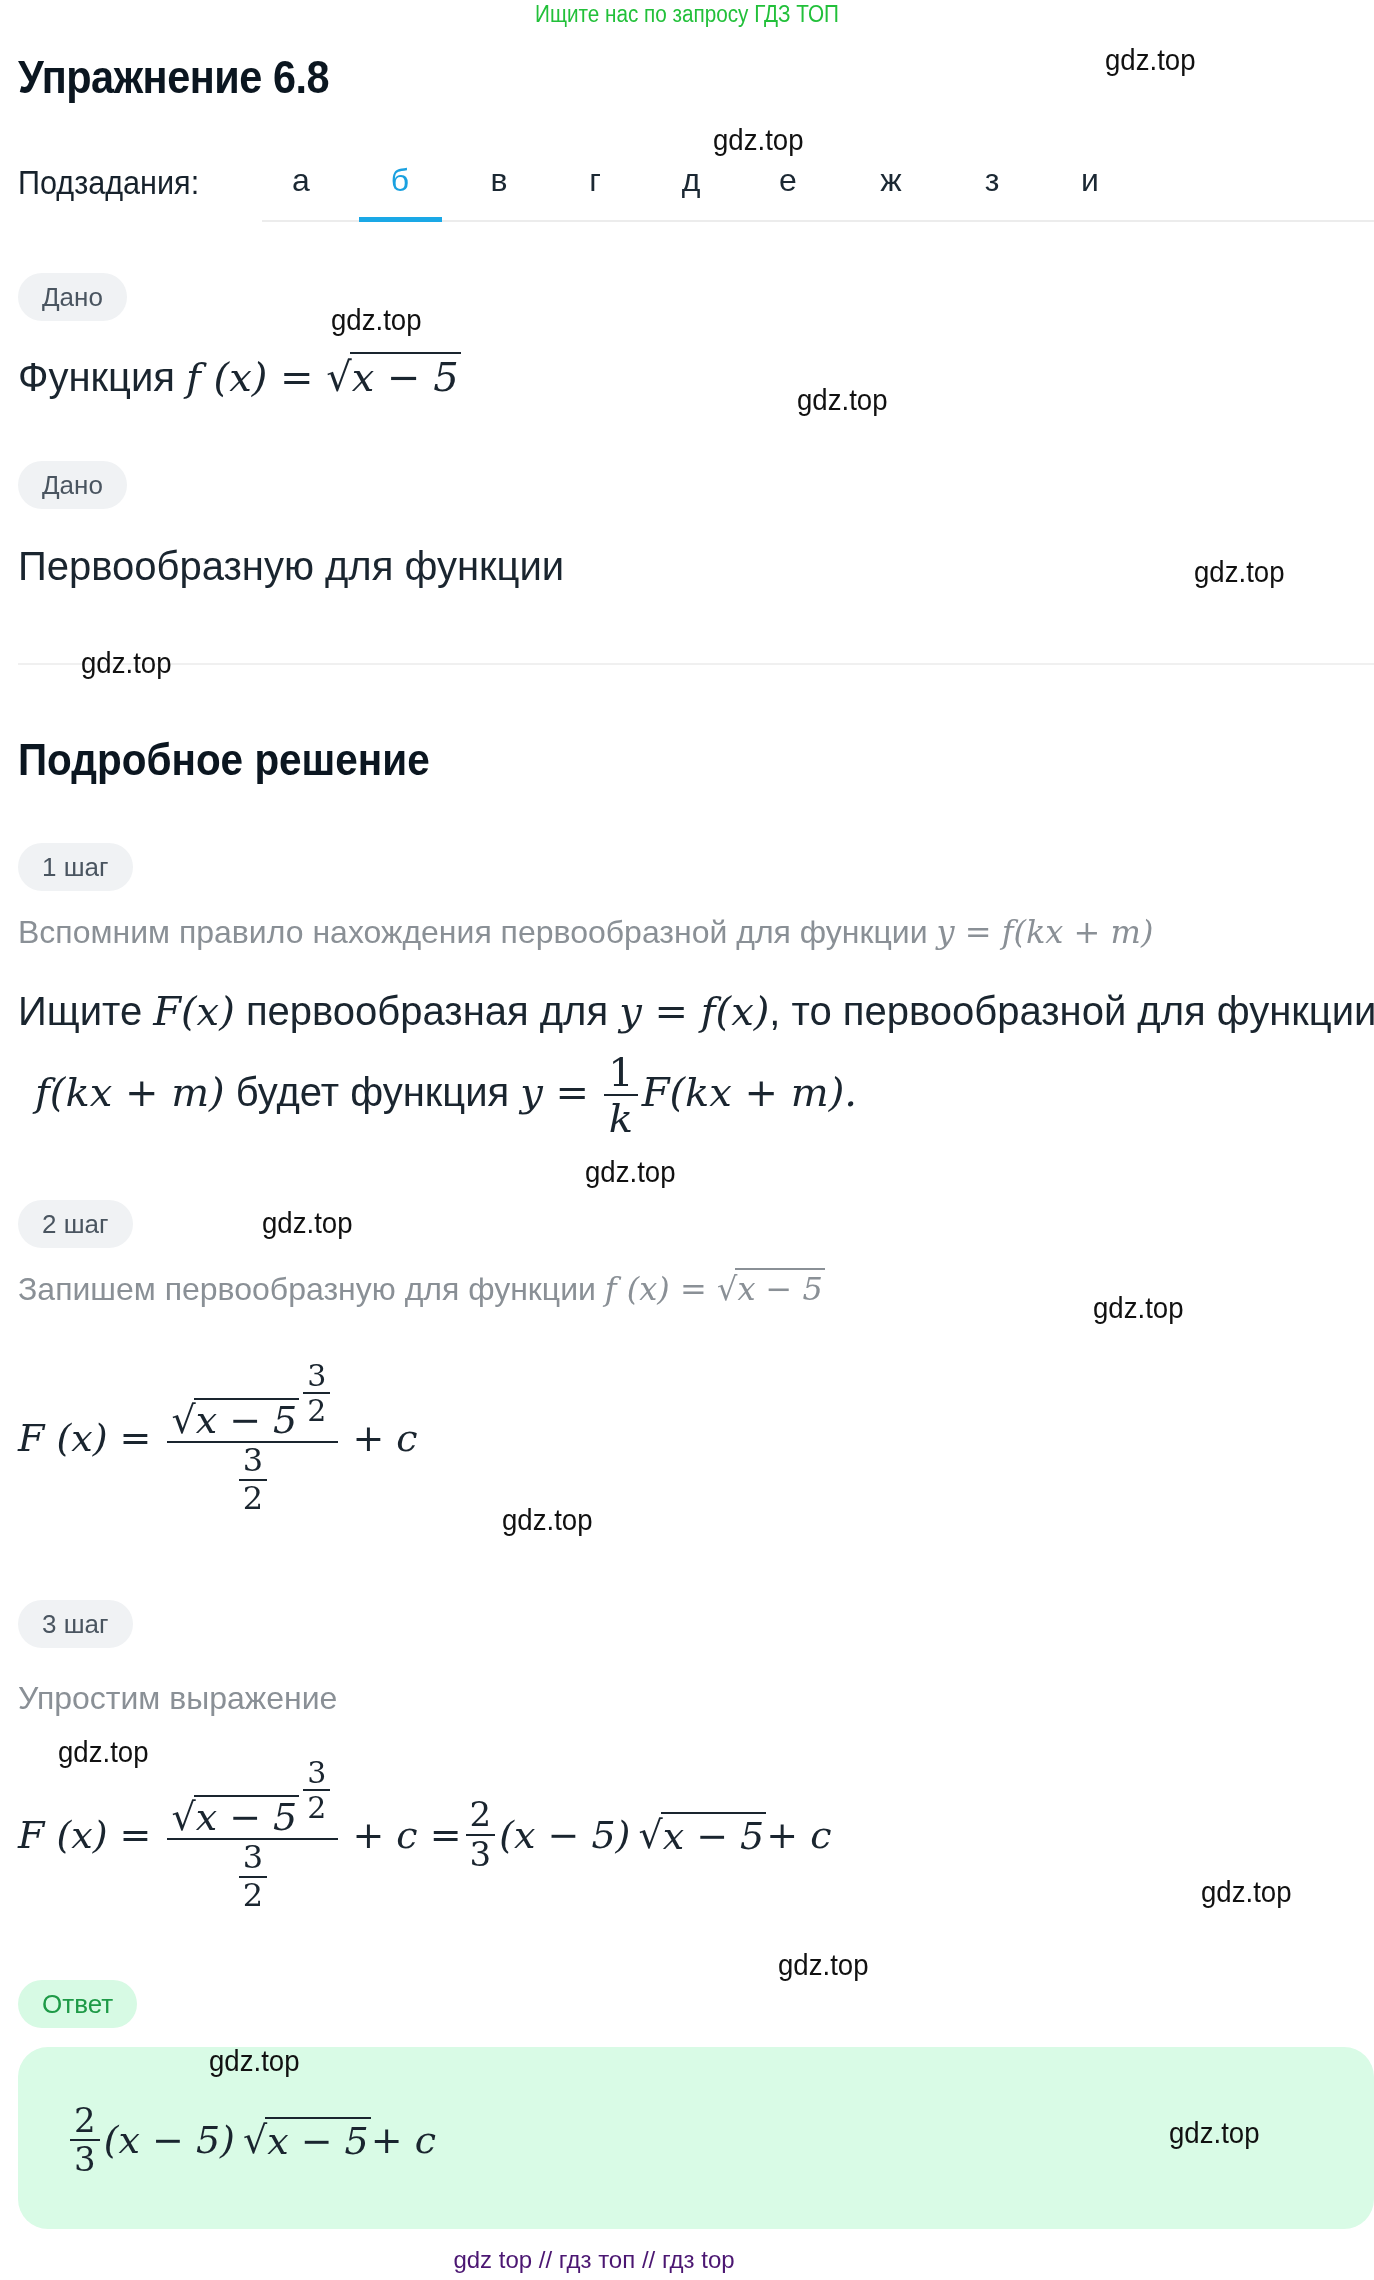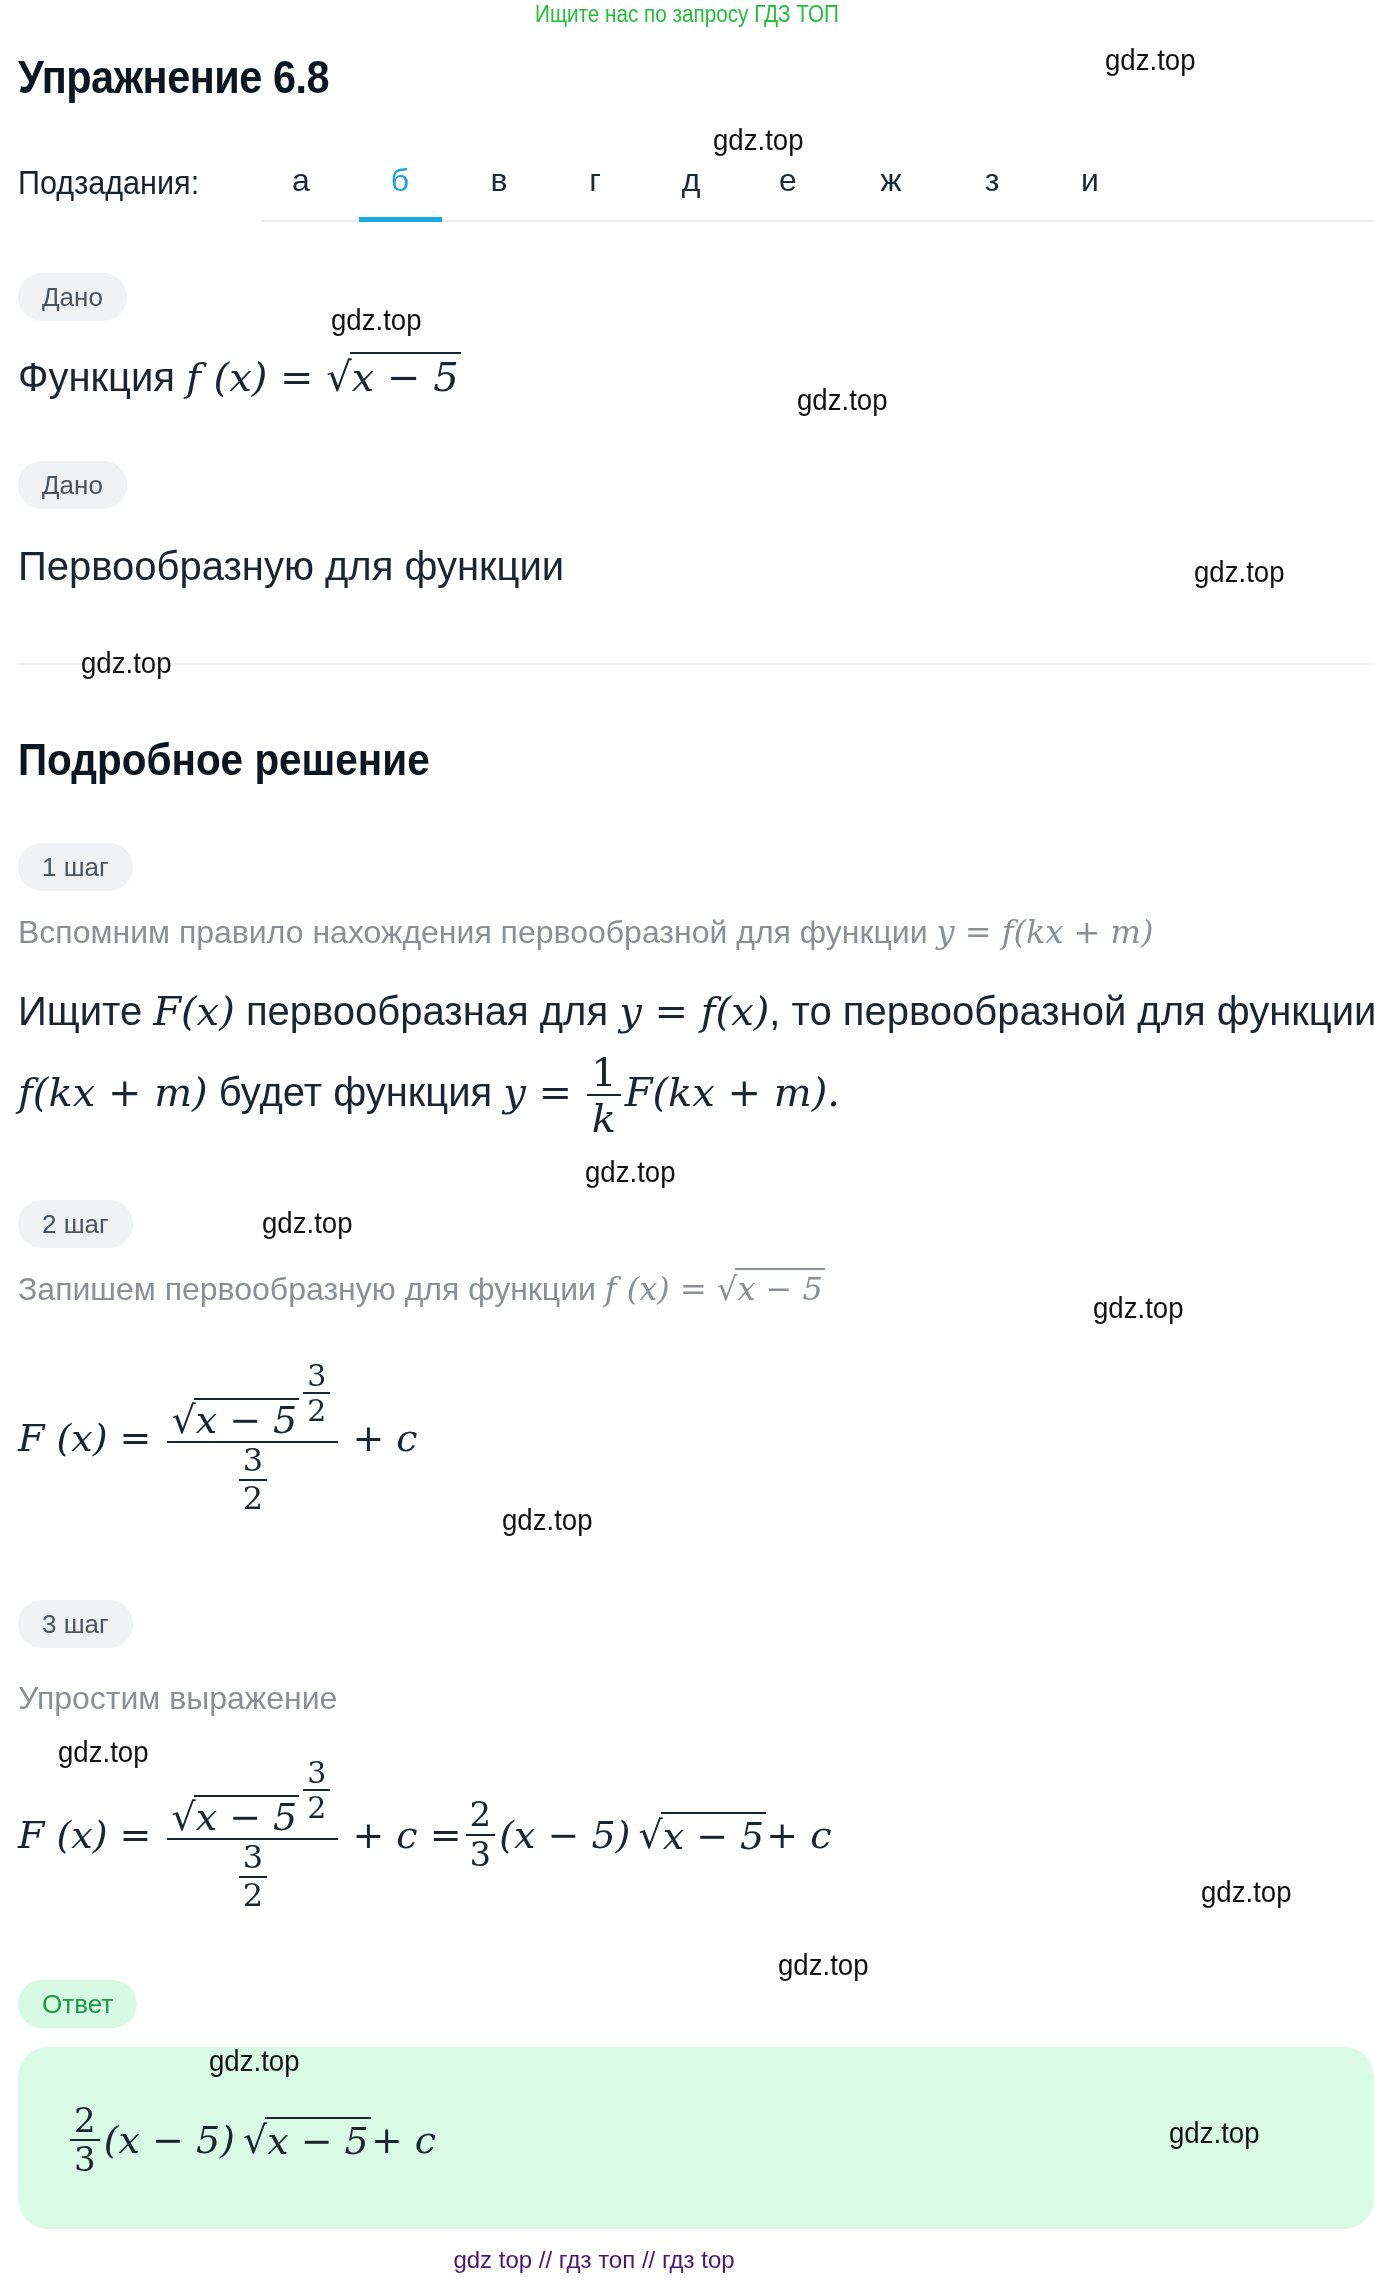--- a/index.html
+++ b/index.html
@@ -76,21 +76,21 @@
   <span>Вспомним правило нахождения первообразной для функции</span>
   <span class="math">y = f(kx + m)</span>
 </div>
 <div class="abs text" style="left:18px;top:988px;">
   <span>Ищите</span>
   <span class="math">F(x)</span>
   <span>первообразная для</span>
   <span class="math">y = f(x)</span><span>, то первообразной для функции</span>
   <span class="math">y =</span>
 </div>
-<div class="abs text" style="left:18px;top:1050px;">
+<div class="abs text" style="left:35px;top:1050px;">
   <span class="math">f(kx + m)</span>
   <span>будет функция</span>
   <span class="math">y =</span>
   <span class="frac math mr">
       <span class="num">1</span>
       <span class="den math">k</span>
     </span><span class="math">F(kx + m).</span>
 </div>
 <div class="abs wm" style="left:585px;top:1155px;">gdz.top</div>
 

